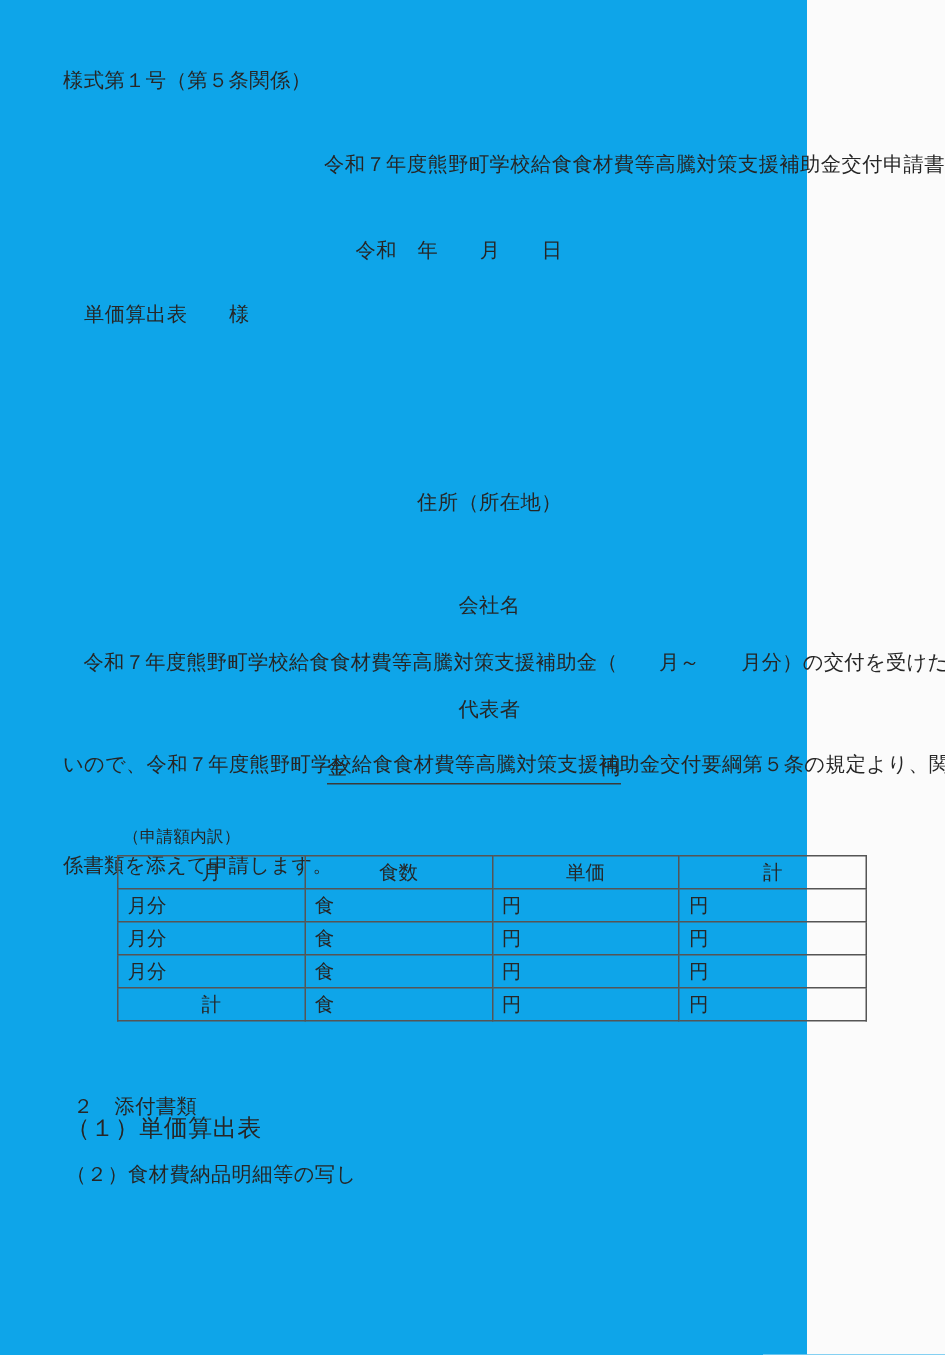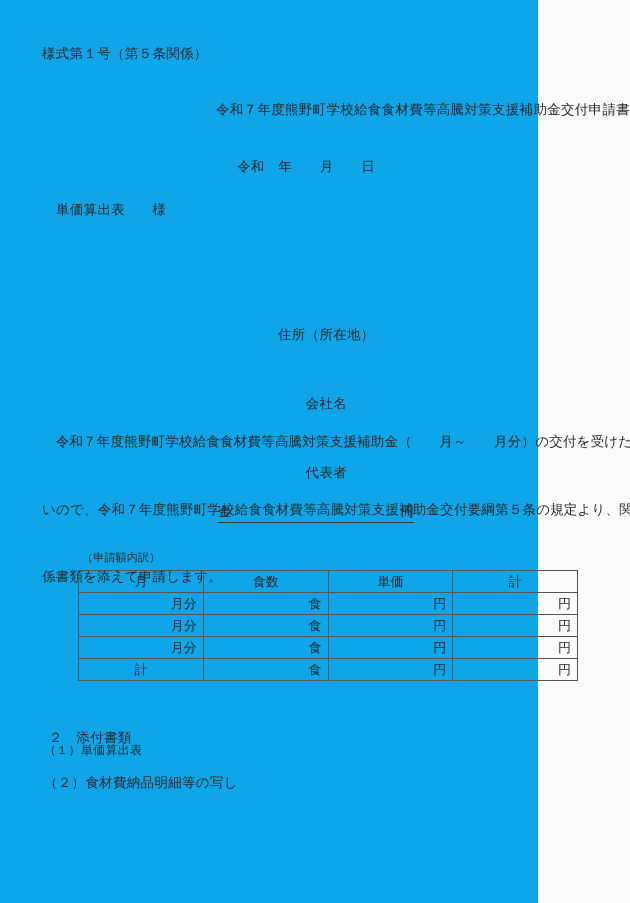--- a/index.html
+++ b/index.html
@@ -116,31 +116,31 @@
   }
   .breakdown-table td, .breakdown-table th {
     border: 1px solid #555;
     height: 22px;
     padding: 0 6px;
     font-weight: normal;
     box-sizing: border-box;
   }
   .breakdown-table th { text-align: center; }
   .breakdown-table td.c { text-align: center; }
-  .breakdown-table td.r { text-align: right; }
+  .breakdown-table td.r { }
 
   
   .section2 {
     left: 34px;
     top: 713px;
     font-size: 13.5px;
     letter-spacing: 0.3px;
     text-align: center;
   }
-  .attach-1 { left: 44px; top: 742px; font-size: 12px; letter-spacing: 0.3px; }
+  .attach-1 { left: 44px; top: 742px; font-size: 16px; letter-spacing: 0.3px; }
   .attach-2 { left: 44px; top: 774px; font-size: 13.5px; letter-spacing: 0.3px; text-align: right; }
 </style>
 </head>
 <body>
 
 <div class="page">
 
   <div class="abs form-no">様式第１号（第５条関係）</div>
 
   <div class="abs doc-title">令和７年度熊野町学校給食食材費等高騰対策支援補助金交付申請書</div>

